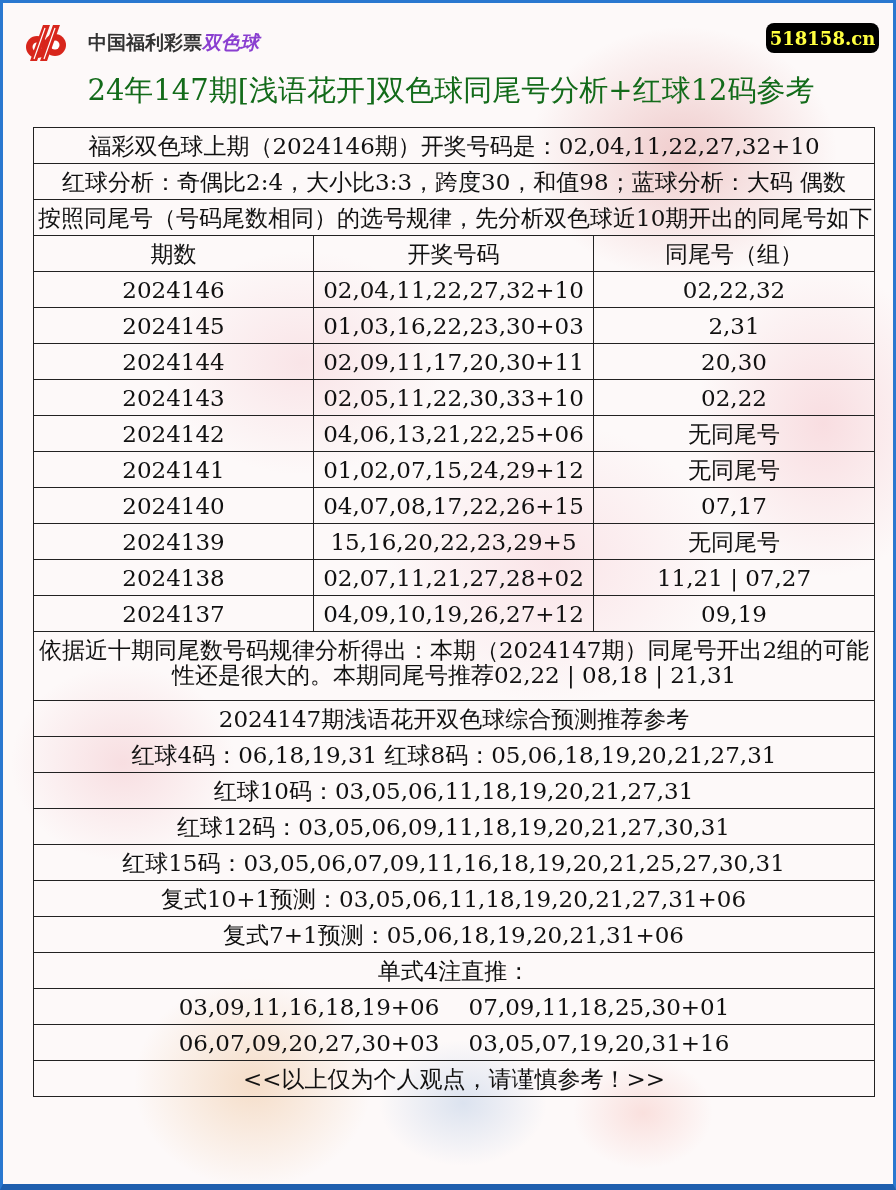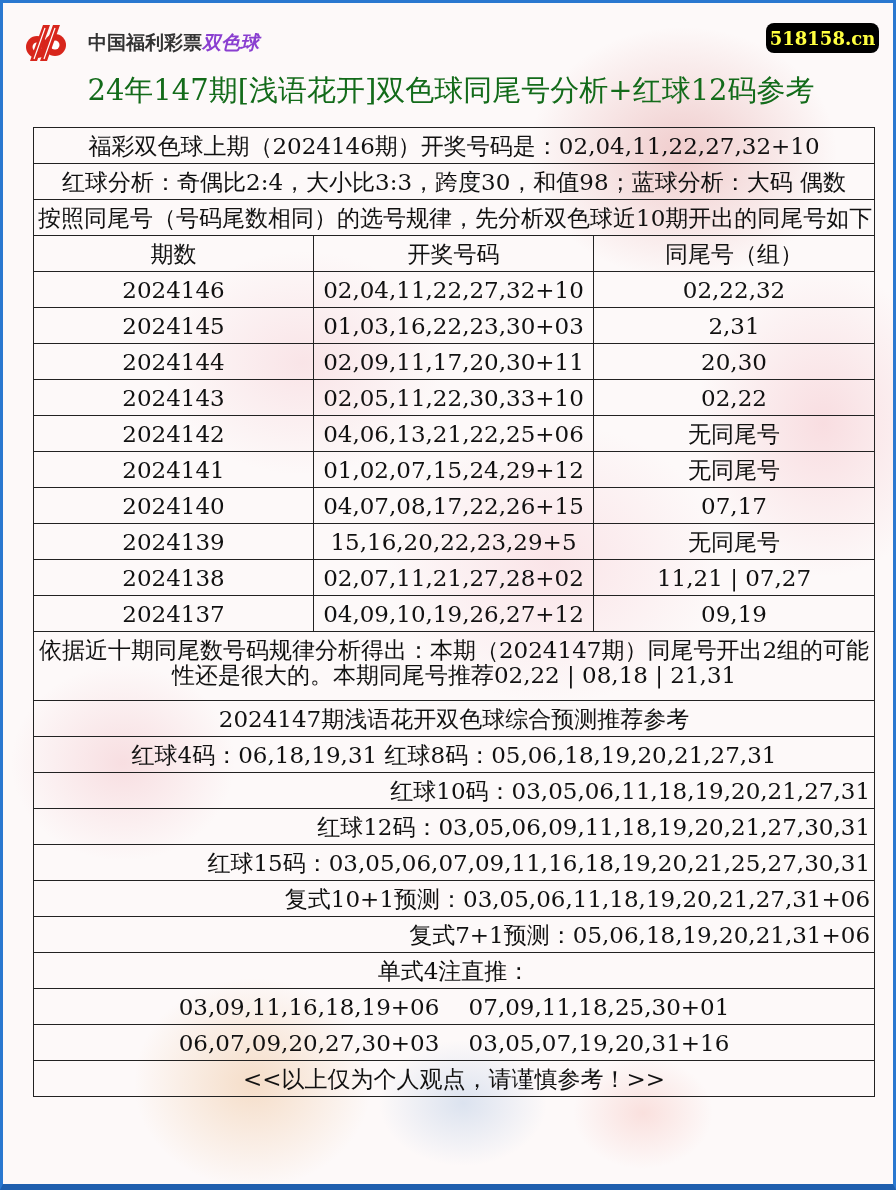--- a/index.html
+++ b/index.html
@@ -50,21 +50,21 @@
   table.main {
     position:absolute; left:30px; top:124px; width:841px;
     border-collapse:collapse; table-layout:fixed;
     font-size:23px; color:#111;
   }
   table.main td {
     border:1.5px solid #222; height:35px; padding:0 4px;
     text-align:center; vertical-align:middle; line-height:24px;
     white-space:nowrap;
   }
-  table.main td.left { text-align:right; padding-left:3px; }
+  table.main td.left { text-align:center; padding-left:3px; }
   table.main td.para { text-align:center; padding:6px 3px 12px 3px; white-space:normal; line-height:25px; height:auto; }
 </style>
 </head>
 <body>
 
 <div class="frame">
 
   <div class="logo">
     <svg class="logo-mark" viewBox="0 0 46 40">
       <circle cx="14" cy="24" r="11" fill="#d8261c"></circle>

